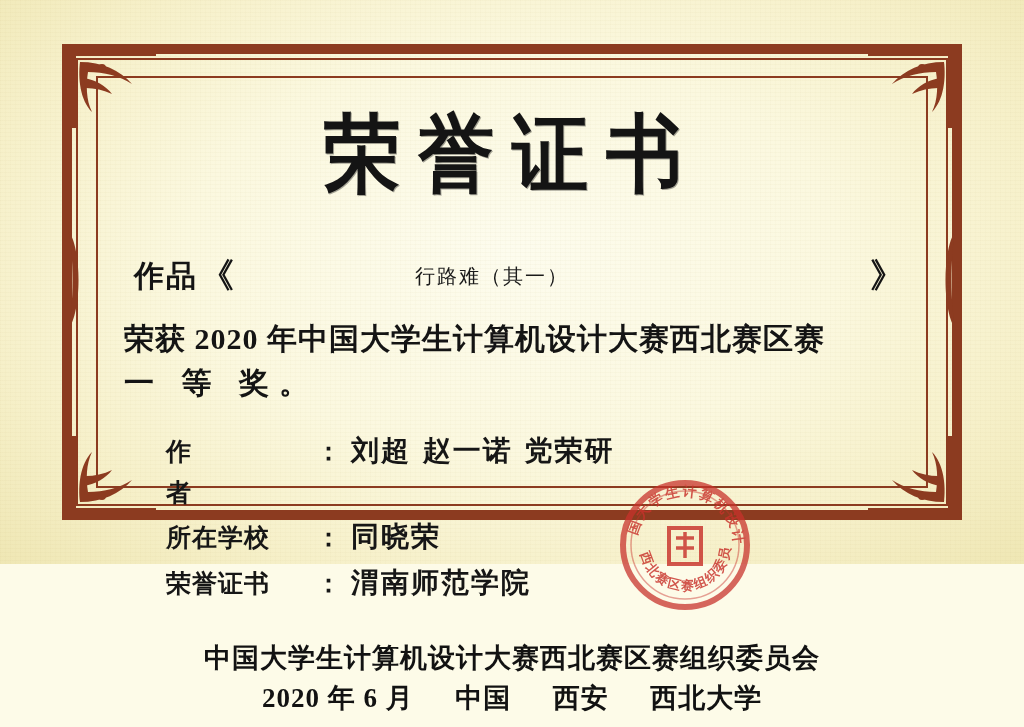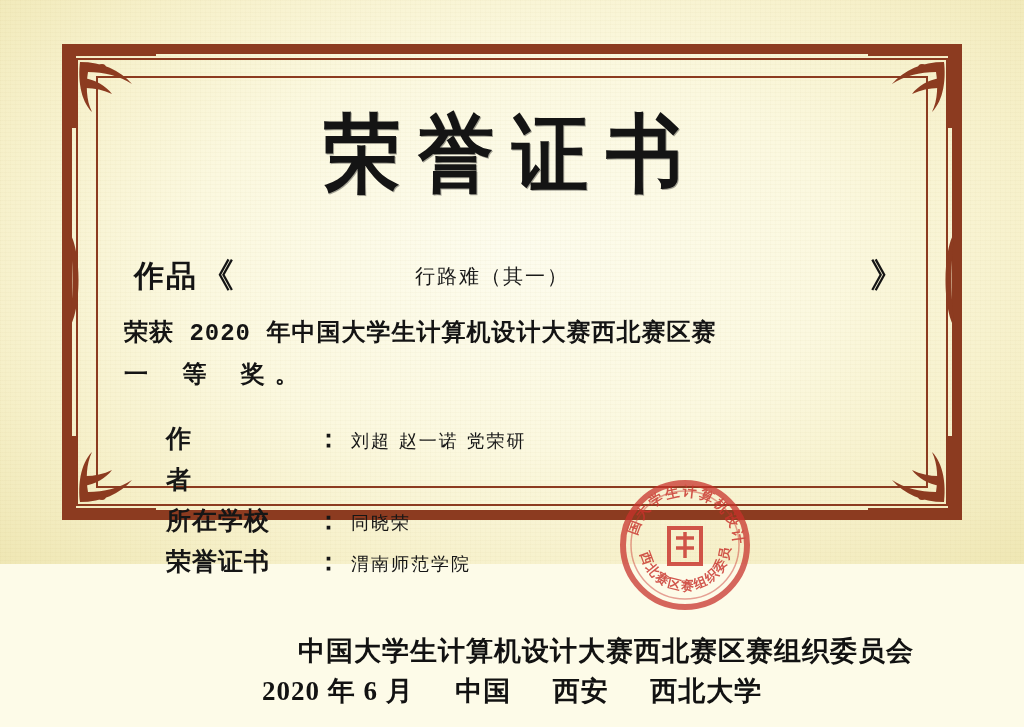--- a/index.html
+++ b/index.html
@@ -138,28 +138,27 @@
     letter-spacing: 2px;
     color: #1a1a1a;
     font-family: "DejaVu Sans", sans-serif;
     position: relative;
     left: -60px;
   }
 
   .award-block {
     margin-top: 18px;
     padding-left: 14px;
-    font-size: 24px;
+    font-size: 30px;
     font-weight: 700;
     color: #141414;
     line-height: 1.45;
     letter-spacing: 1px;
-    font-family: Liberation Mono, monospace;
-  }
-  .award-line2 { letter-spacing: 10px; margin-top: 7px; }
+  }
+  .award-line2 { letter-spacing: 10px; }
 
   .meta {
     margin-top: 24px;
     padding-left: 56px;
     font-family: "DejaVu Sans", sans-serif;
     color: #161616;
   }
   .meta-row {
     display: flex;
     align-items: baseline;
@@ -173,28 +172,28 @@
     letter-spacing: 1px;
     font-family: "Liberation Serif", serif;
     font-weight: 700;
   }
   .meta-label.spread {
     letter-spacing: 26px;
   }
   .meta-colon { margin-right: 10px; }
   .meta-value {
     font-family: "DejaVu Sans", sans-serif;
-    font-size: 18px;
-    font-weight: 400;
+    font-size: 28px;
+    font-weight: 700;
     letter-spacing: 2px;
   }
 
   .issuer {
-    margin-top: 50px;
-    text-align: right;
+    margin-top: 34px;
+    text-align: center;
     font-size: 27px;
     font-weight: 700;
     color: #121212;
     letter-spacing: 1px;
   }
   .date-line {
     margin-top: 4px;
     text-align: center;
     font-size: 27px;
     font-weight: 700;

